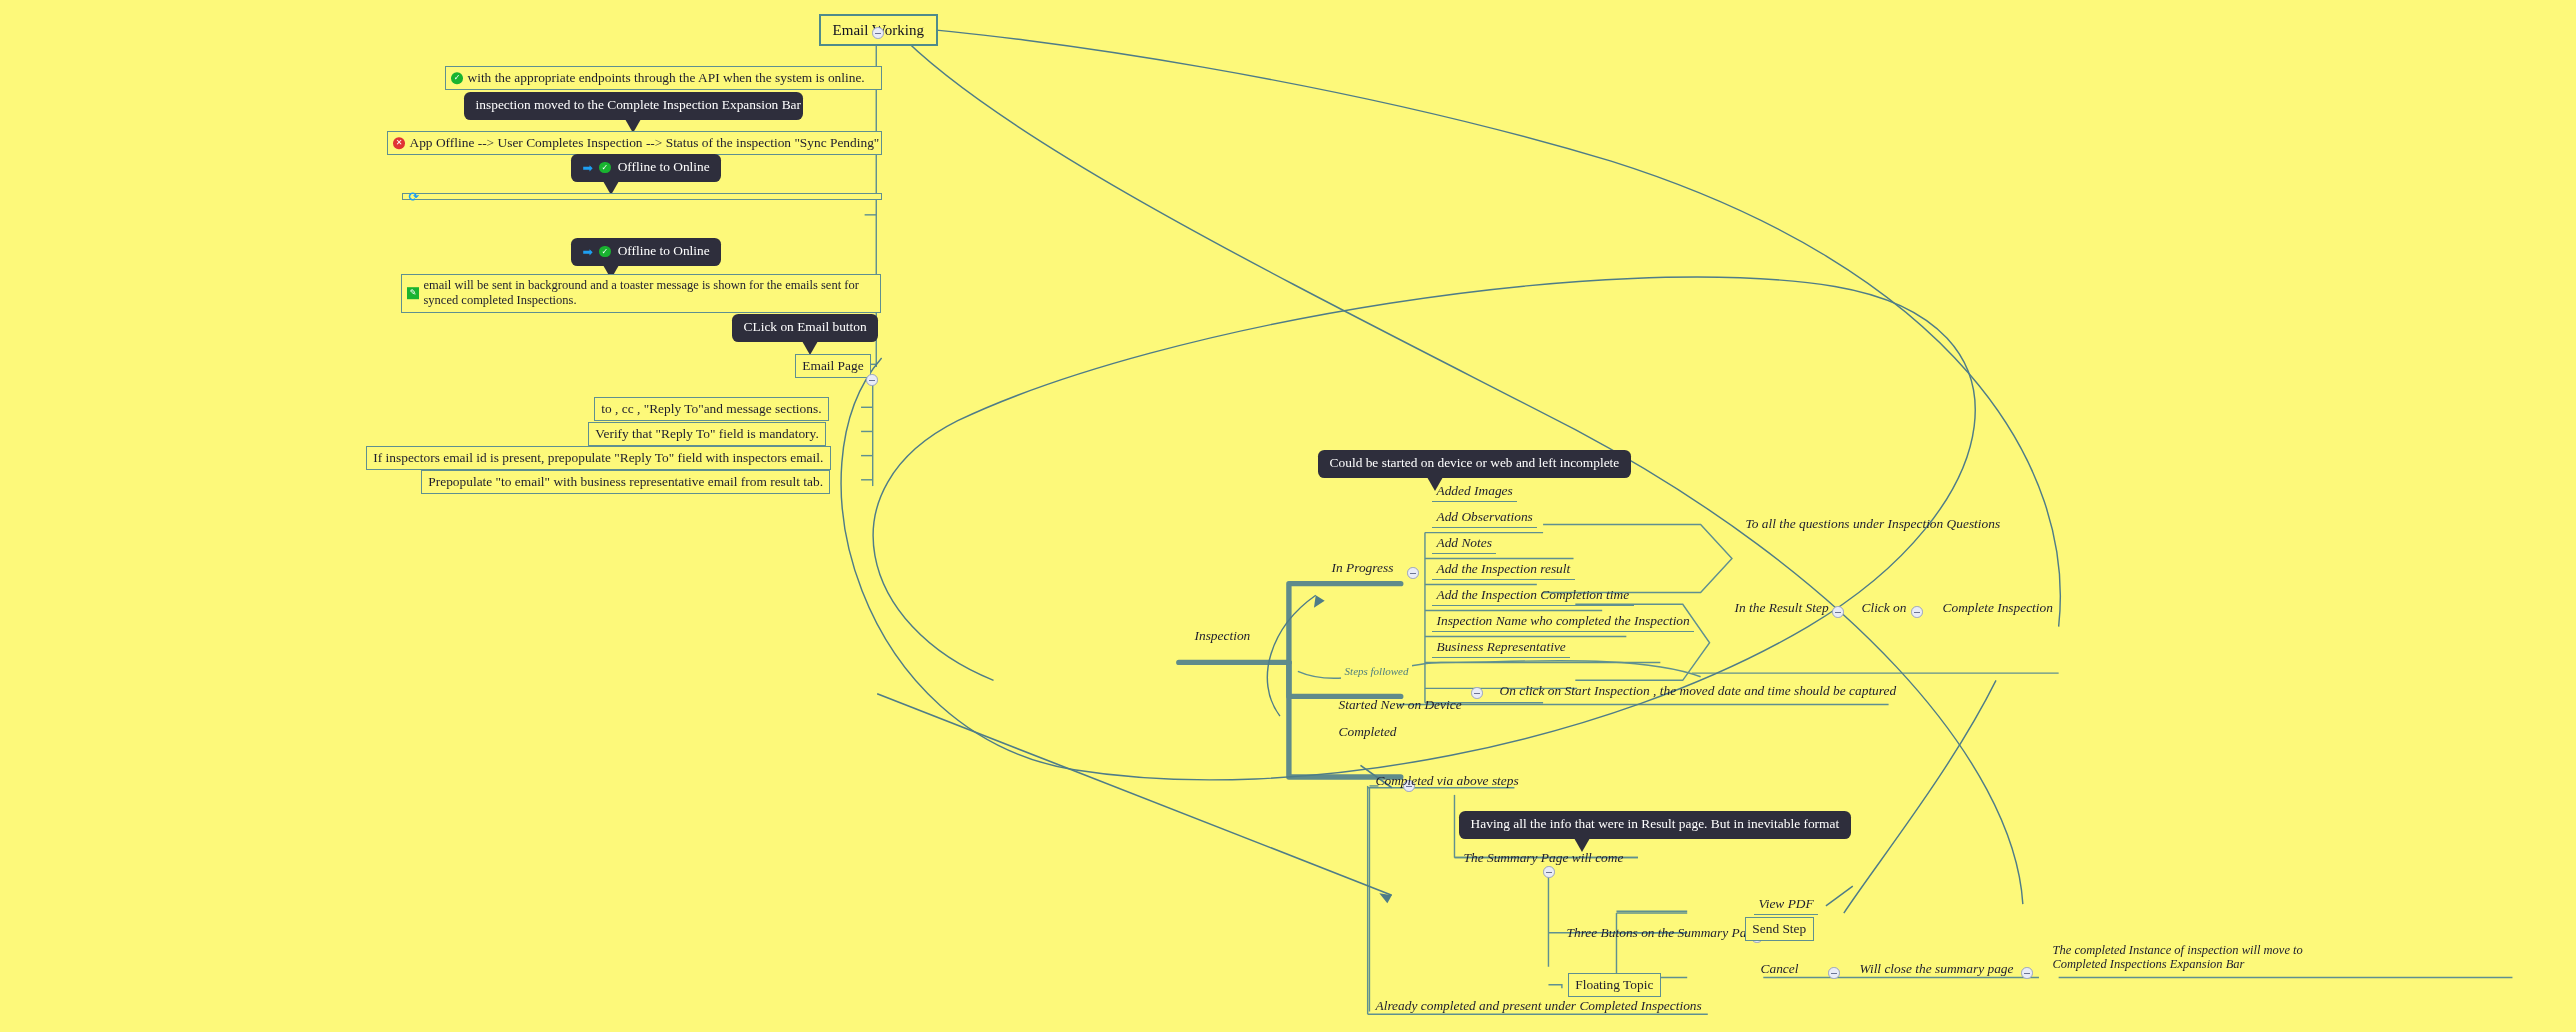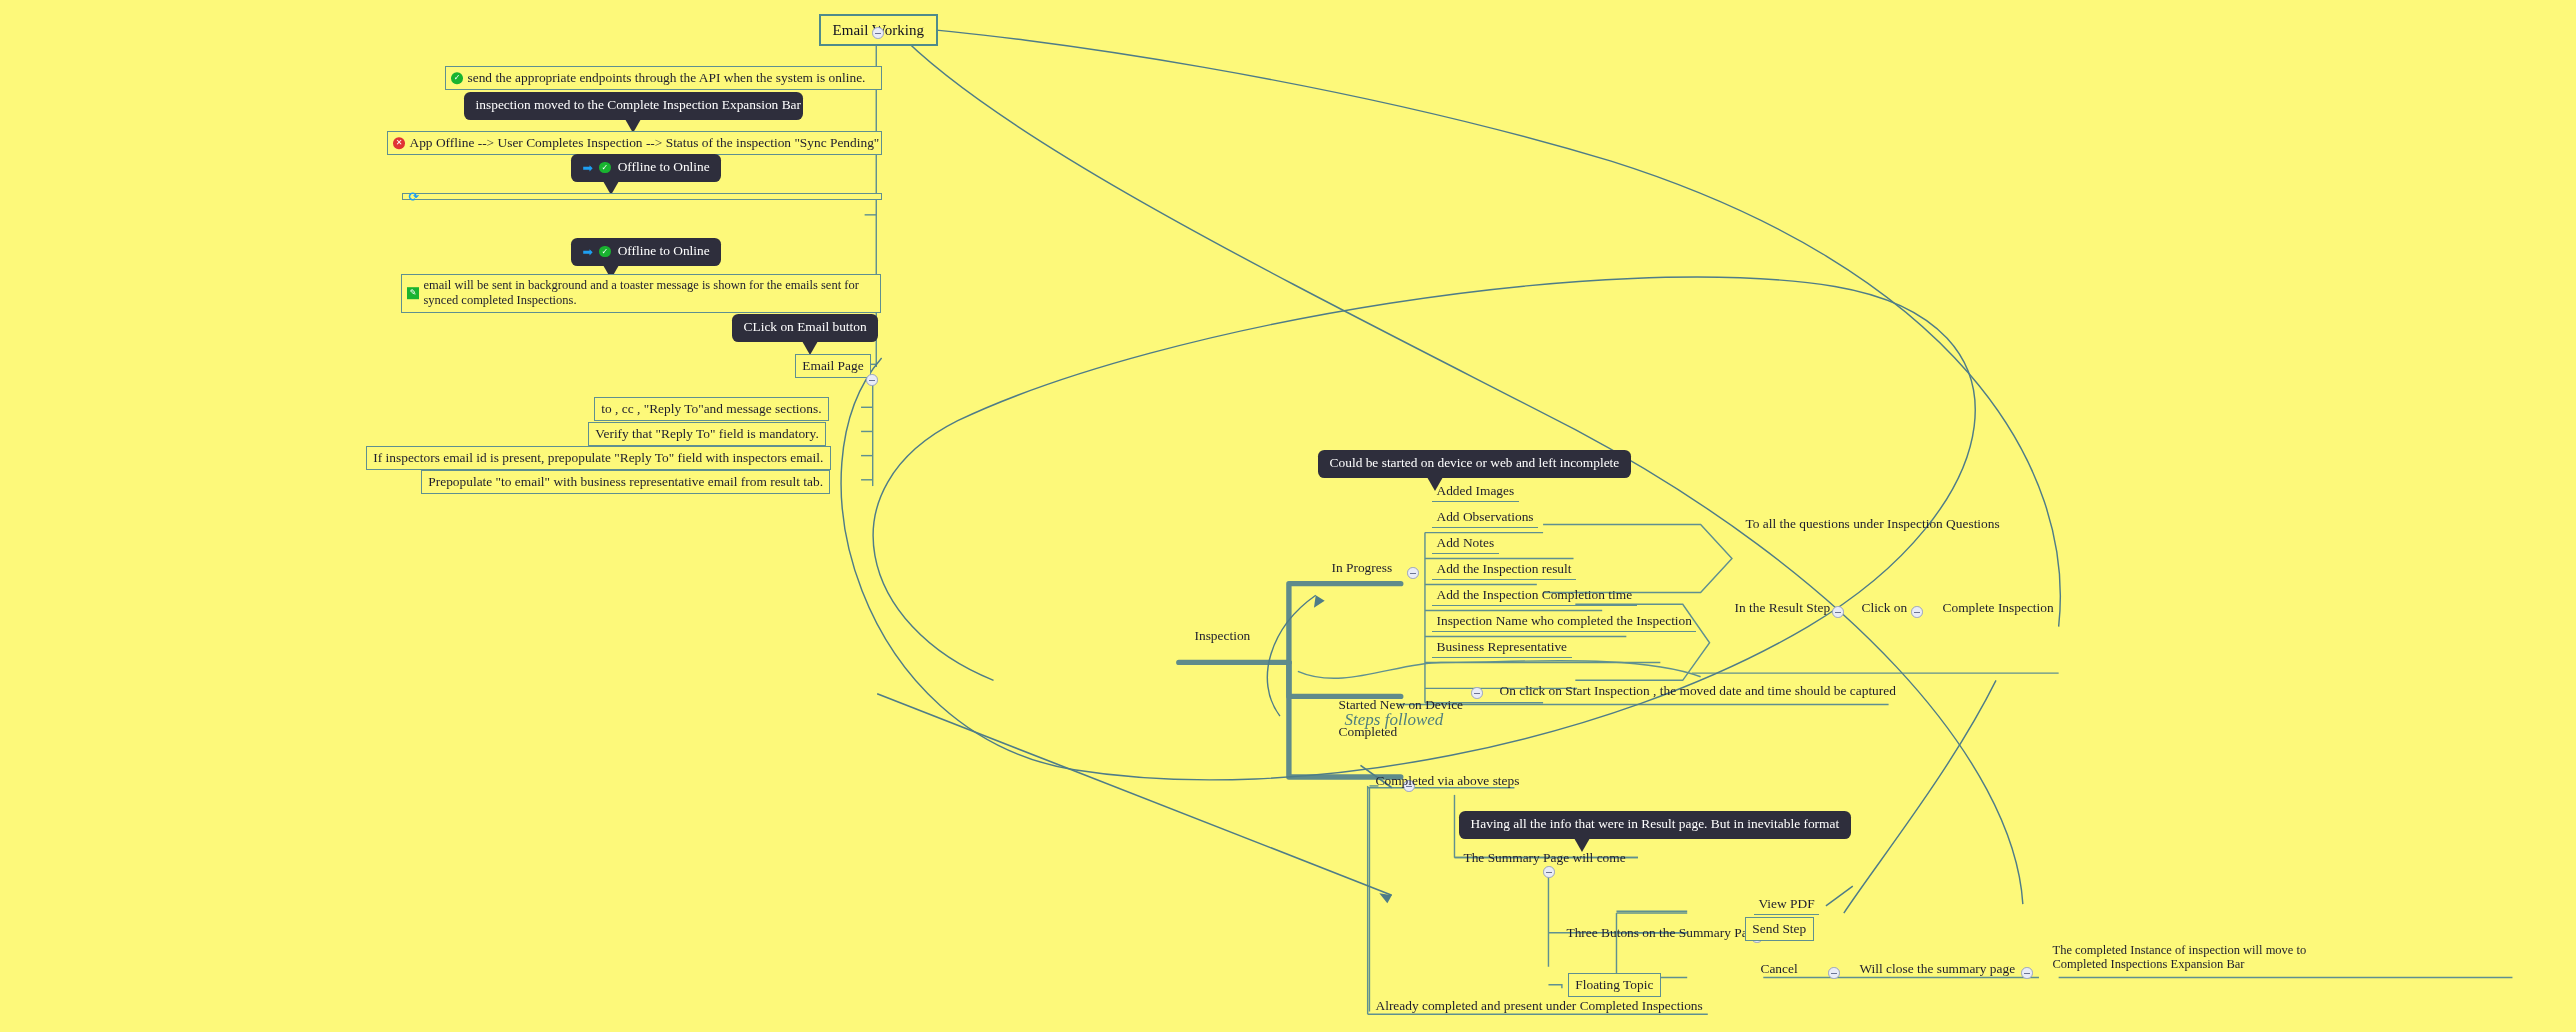--- a/index.html
+++ b/index.html
@@ -61,31 +61,31 @@
     border-right: 8px solid transparent;
     border-top: 14.3px solid #2e2e3c;
     bottom: -13.4px;
   }
   
   .plain {
     font-size: 13.4px;
     padding: 0.9px 4.5px 1.8px 4.5px;
     border-bottom: 0.9px solid #5f9090;
     background: transparent;
+    font-style: italic;
   }
   .plain.nounderline { border-bottom: none; }
   .plain.wrap { white-space: normal; }
   
   .rel-label {
-    font-size: 17px;
+    font-size: 11px;
     font-style: italic;
     color: #4f7f7f;
     background: #fdf97a;
     padding: 0 3.6px;
-    margin-top: 44px;
   }
   
   .handle {
     position: absolute;
     width: 11.6px;
     height: 11.6px;
     border-radius: 50%;
     background: #e9ecf7;
     border: 0.9px solid #9aa3c0;
     box-sizing: border-box;
@@ -260,21 +260,21 @@
 
       <path d="M1520,855 L1555,880" stroke="#4e7c88" stroke-width="1.8"></path>
     </g>
   </svg>
 
   <div class="node root" style="left:819px; top:14.3px;">Email Working</div>
   <div class="handle" style="left:872px; top:27px;"></div>
 
   <div class="node boxed hasicon" style="left:445px; top:66px; width:407px;">
     <span class="ic ic-check ic-wrap-left">✓</span>
-    <span>send the appropriate endpoints through the API when the system is online.</span>
+    <span>with the appropriate endpoints through the API when the system is online.</span>
   </div>
 
   <div class="node callout" style="left:464px; top:92px; width:316px;text-align:center;">
     <span>inspection moved to the Complete Inspection Expansion Bar</span>
     <span class="tail" style="left:161px;"></span>
   </div>
 
   <div class="node boxed hasicon" style="left:387px; top:131px; width:465px;">
     <span class="ic ic-x ic-wrap-left">✕</span>
     <span>App Offline --&gt; User Completes Inspection --&gt; Status of the inspection "Sync Pending"</span>

